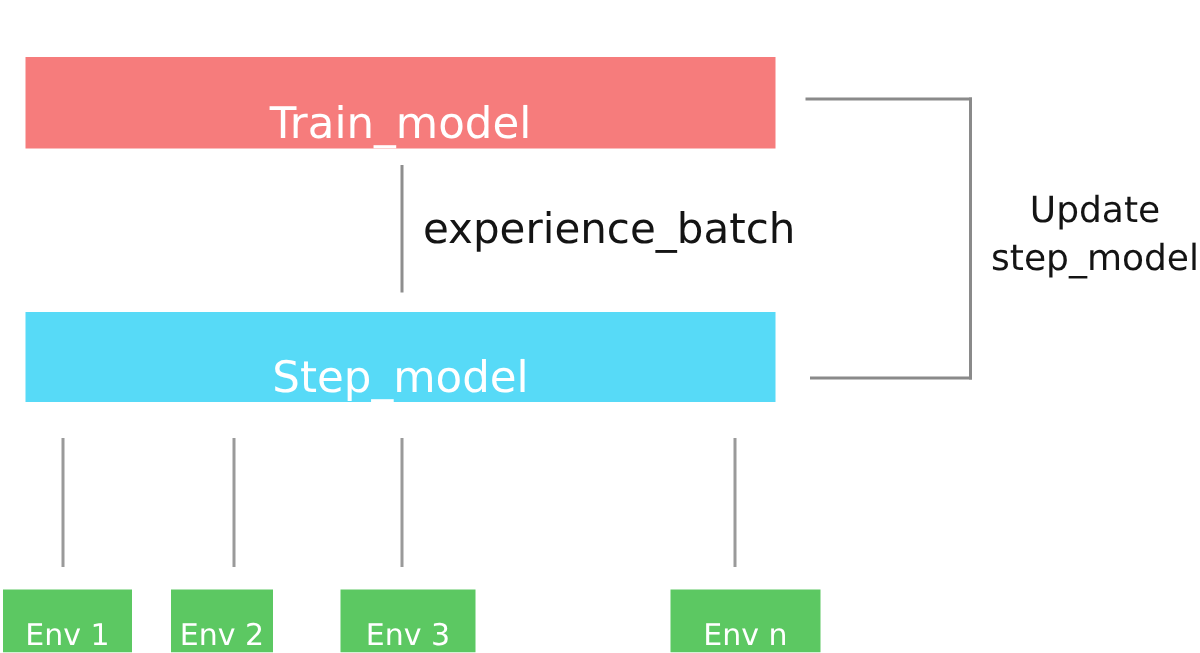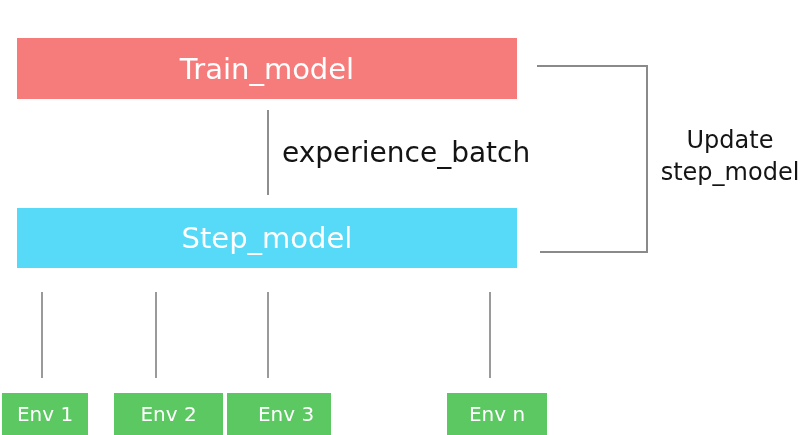--- a/index.html
+++ b/index.html
@@ -10,42 +10,42 @@
     width: 800px;
     height: 435px;
     position: relative;
     overflow: hidden;
     background: #ffffff;
     font-family: "DejaVu Sans", "Liberation Sans", sans-serif;
   }
   .node {
     position: absolute;
     display: flex;
-    align-items: center;
+    align-items: flex-end;
     justify-content: center;
     color: #ffffff;
   }
   #train-box {
     left: 17px; top: 38px; width: 500px; height: 61px;
     background: #F67C7C;
     font-size: 29px;
   }
   #step-box {
     left: 17px; top: 208px; width: 500px; height: 60px;
     background: #57DAF7;
     font-size: 29px;
   }
   .env-box {
     top: 393px; height: 42px;
     background: #5CC862;
     font-size: 20px;
   }
   #env-1 { left: 2px;   width: 86px; }
-  #env-2 { left: 114px; width: 109px; }
-  #env-3 { left: 227px; width: 90px; padding-left: 14px; }
+  #env-2 { left: 114px; width: 68px; }
+  #env-3 { left: 227px; width: 90px; }
   #env-n { left: 447px; width: 100px; }
 
   .vline {
     position: absolute;
     width: 2px;
     background: #9a9a9a;
   }
   #experience-line { left: 267px; top: 110px; height: 85px; background: #8e8e8e; }
   #env-line-1 { left: 41px;  top: 292px; height: 86px; }
   #env-line-2 { left: 155px; top: 292px; height: 86px; }

